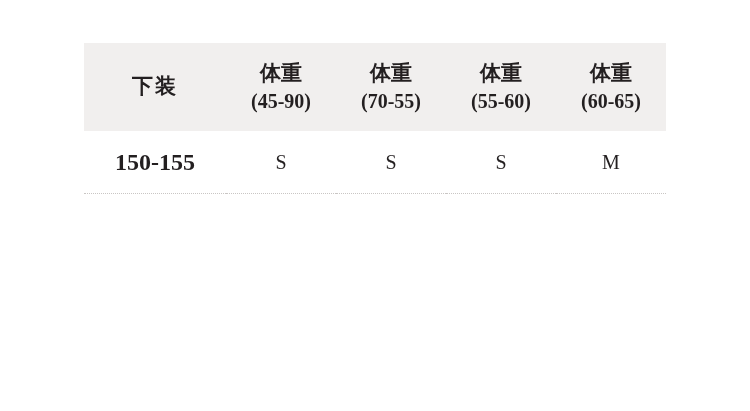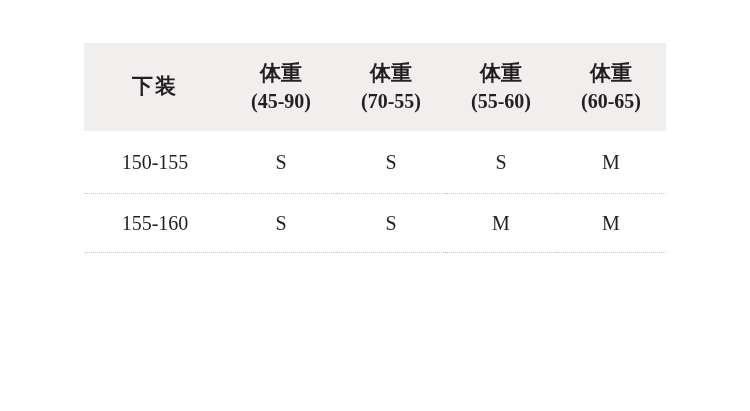--- a/index.html
+++ b/index.html
@@ -65,21 +65,22 @@
     vertical-align: middle;
     font-size: 20px;
     padding: 0;
     border-bottom: 1px dotted #c9c6c4;
     color: #231f20;
   }
   tbody tr:first-child td {
     height: 62px;
   }
   tbody td.first-col {
-    font-size: 20px;
+    font-size: 24px;
+    font-weight: bold;
   }
   tbody tr:last-child td {
     border-bottom: 1px dotted #c9c6c4;
   }
 
   .note {
     width: 582px;
     margin-top: 13px;
     text-align: right;
     font-family: "Liberation Sans", "DejaVu Sans", sans-serif;
@@ -125,24 +126,17 @@
       </tr>
     </thead>
     <tbody>
       <tr>
         <td class="first-col">150-155</td>
         <td>S</td>
         <td>S</td>
         <td>S</td>
         <td>M</td>
       </tr>
-      <tr>
-        <td class="first-col">155-160</td>
-        <td>S</td>
-        <td>S</td>
-        <td>M</td>
-        <td>M</td>
-      </tr>
     </tbody>
   </table>
 
 
 </div>
 
 </body></html>

